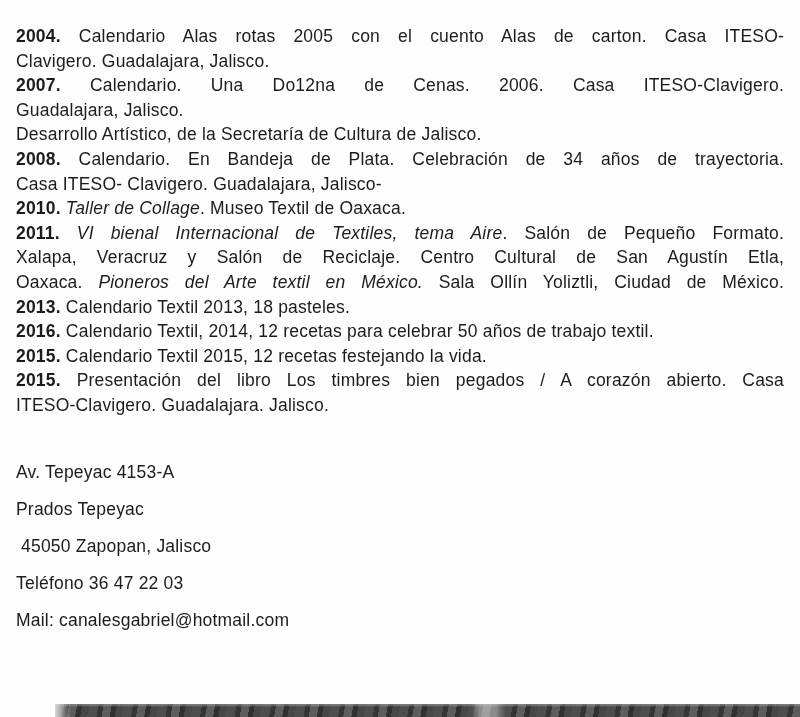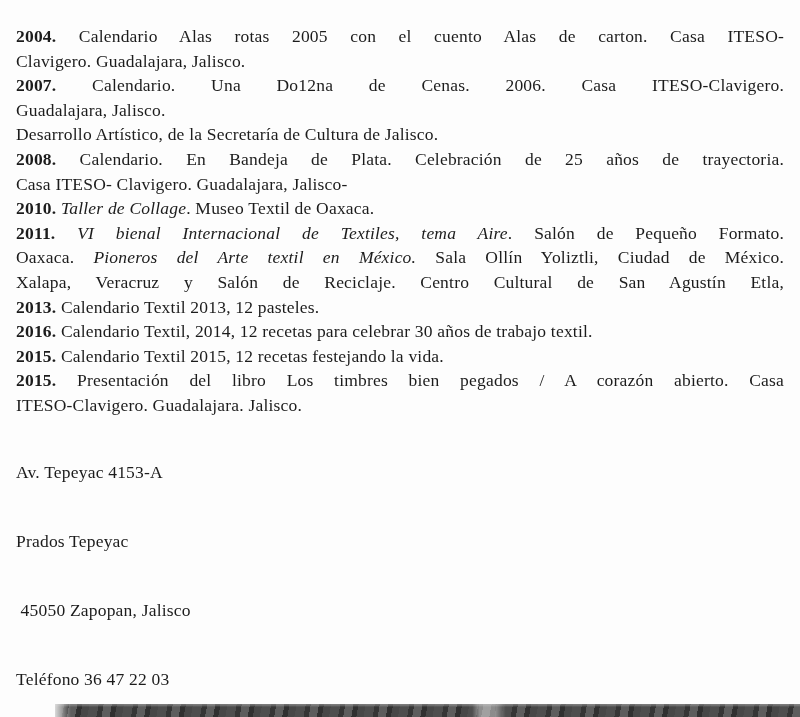--- a/index.html
+++ b/index.html
@@ -6,21 +6,21 @@
     margin: 0;
     padding: 0;
     background: #fdfdfd;
   }
   .doc {
     position: relative;
     width: 800px;
     height: 717px;
     overflow: hidden;
     background: #fdfdfd;
-    font-family: Liberation Serif, serif;
+    font-family: Liberation Sans, sans-serif;
     color: #1c1c1c;
   }
   .list {
     padding: 24px 16px 0 16px;
     font-size: 17.5px;
     line-height: 24.6px;
     letter-spacing: 0.2px;
   }
   .line {
     min-height: 24.6px;
@@ -34,21 +34,20 @@
   .i { font-style: italic; }
   .contact {
     margin-top: 36px;
     padding: 0 16px;
     font-size: 17.5px;
     line-height: 37px;
     letter-spacing: 0.2px;
   }
   .contact-line {
     white-space: pre-wrap;
-    margin-top: 32px;
   }
   .scan-edge {
     position: absolute;
     left: 55px;
     right: 0;
     bottom: 0;
     height: 13px;
     background:
       linear-gradient(90deg, rgba(225,225,225,0.95) 0px, rgba(225,225,225,0) 16px),
       linear-gradient(90deg, transparent 0 56%, rgba(215,215,215,0.55) 57% 59%, transparent 60.5%),
@@ -61,28 +60,28 @@
 <body>
 
 <div class="doc">
 
   <div class="list">
       <div class="line justify"><span class="b">2004.</span><span> Calendario Alas rotas 2005 con el cuento Alas de carton. Casa ITESO-</span></div>
       <div class="line"><span>Clavigero. Guadalajara, Jalisco.</span></div>
       <div class="line justify"><span class="b">2007.</span><span> Calendario. Una Do12na de Cenas. 2006. Casa ITESO-Clavigero.</span></div>
       <div class="line"><span>Guadalajara, Jalisco.</span></div>
       <div class="line"><span>Desarrollo Artístico, de la Secretaría de Cultura de Jalisco.</span></div>
-      <div class="line justify"><span class="b">2008.</span><span> Calendario. En Bandeja de Plata. Celebración de 25 años de trayectoria.</span></div>
+      <div class="line justify"><span class="b">2008.</span><span> Calendario. En Bandeja de Plata. Celebración de 34 años de trayectoria.</span></div>
       <div class="line"><span>Casa ITESO- Clavigero. Guadalajara, Jalisco-</span></div>
       <div class="line"><span class="b">2010.</span><span> </span><span class="i">Taller de Collage</span><span>. Museo Textil de Oaxaca.</span></div>
       <div class="line justify"><span class="b">2011.</span><span> </span><span class="i">VI bienal Internacional de Textiles, tema Aire</span><span>. Salón de Pequeño Formato.</span></div>
+      <div class="line justify"><span>Xalapa, Veracruz y Salón de Reciclaje. Centro Cultural de San Agustín Etla,</span></div>
       <div class="line justify"><span>Oaxaca. </span><span class="i">Pioneros del Arte textil en México.</span><span> Sala Ollín Yoliztli, Ciudad de México.</span></div>
-      <div class="line justify"><span>Xalapa, Veracruz y Salón de Reciclaje. Centro Cultural de San Agustín Etla,</span></div>
-      <div class="line"><span class="b">2013.</span><span> Calendario Textil 2013, 12 pasteles.</span></div>
-      <div class="line"><span class="b">2016.</span><span> Calendario Textil, 2014, 12 recetas para celebrar 30 años de trabajo textil.</span></div>
+      <div class="line"><span class="b">2013.</span><span> Calendario Textil 2013, 18 pasteles.</span></div>
+      <div class="line"><span class="b">2016.</span><span> Calendario Textil, 2014, 12 recetas para celebrar 50 años de trabajo textil.</span></div>
       <div class="line"><span class="b">2015.</span><span> Calendario Textil 2015, 12 recetas festejando la vida.</span></div>
       <div class="line justify"><span class="b">2015.</span><span> Presentación del libro Los timbres bien pegados / A corazón abierto. Casa</span></div>
       <div class="line"><span>ITESO-Clavigero. Guadalajara. Jalisco.</span></div>
     </div>
 
   <div class="contact">
     <div class="contact-line">Av. Tepeyac 4153-A</div>
     <div class="contact-line">Prados Tepeyac</div>
     <div class="contact-line"> 45050 Zapopan, Jalisco</div>
     <div class="contact-line">Teléfono 36 47 22 03</div>

